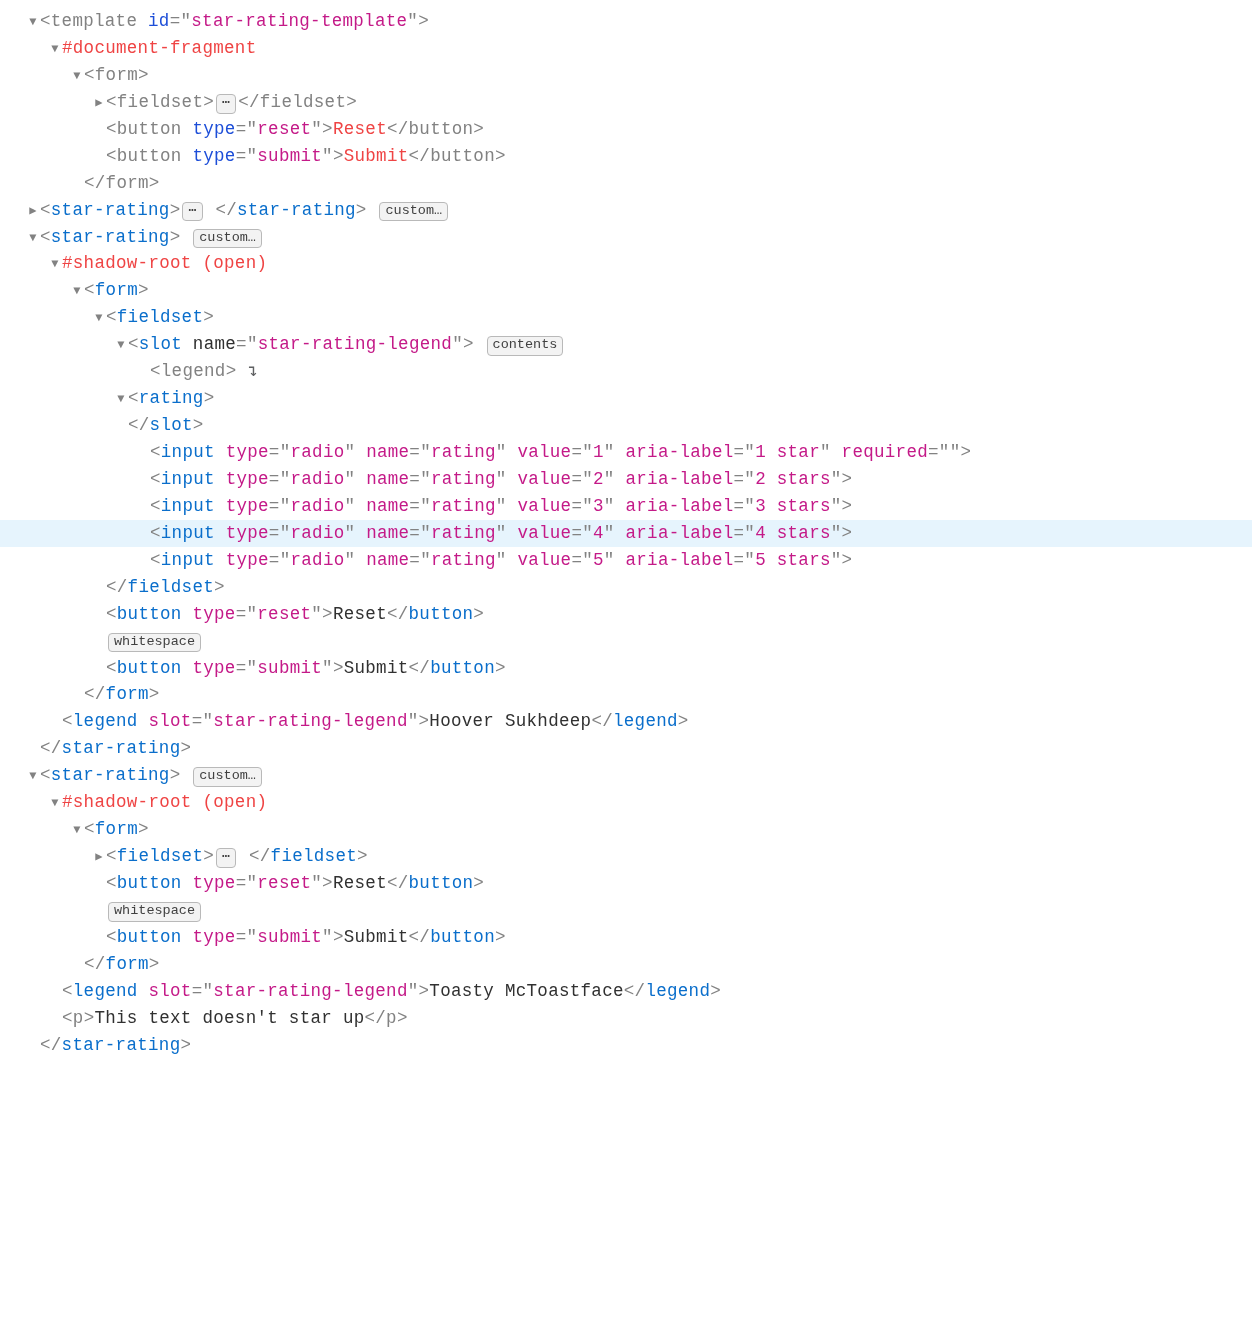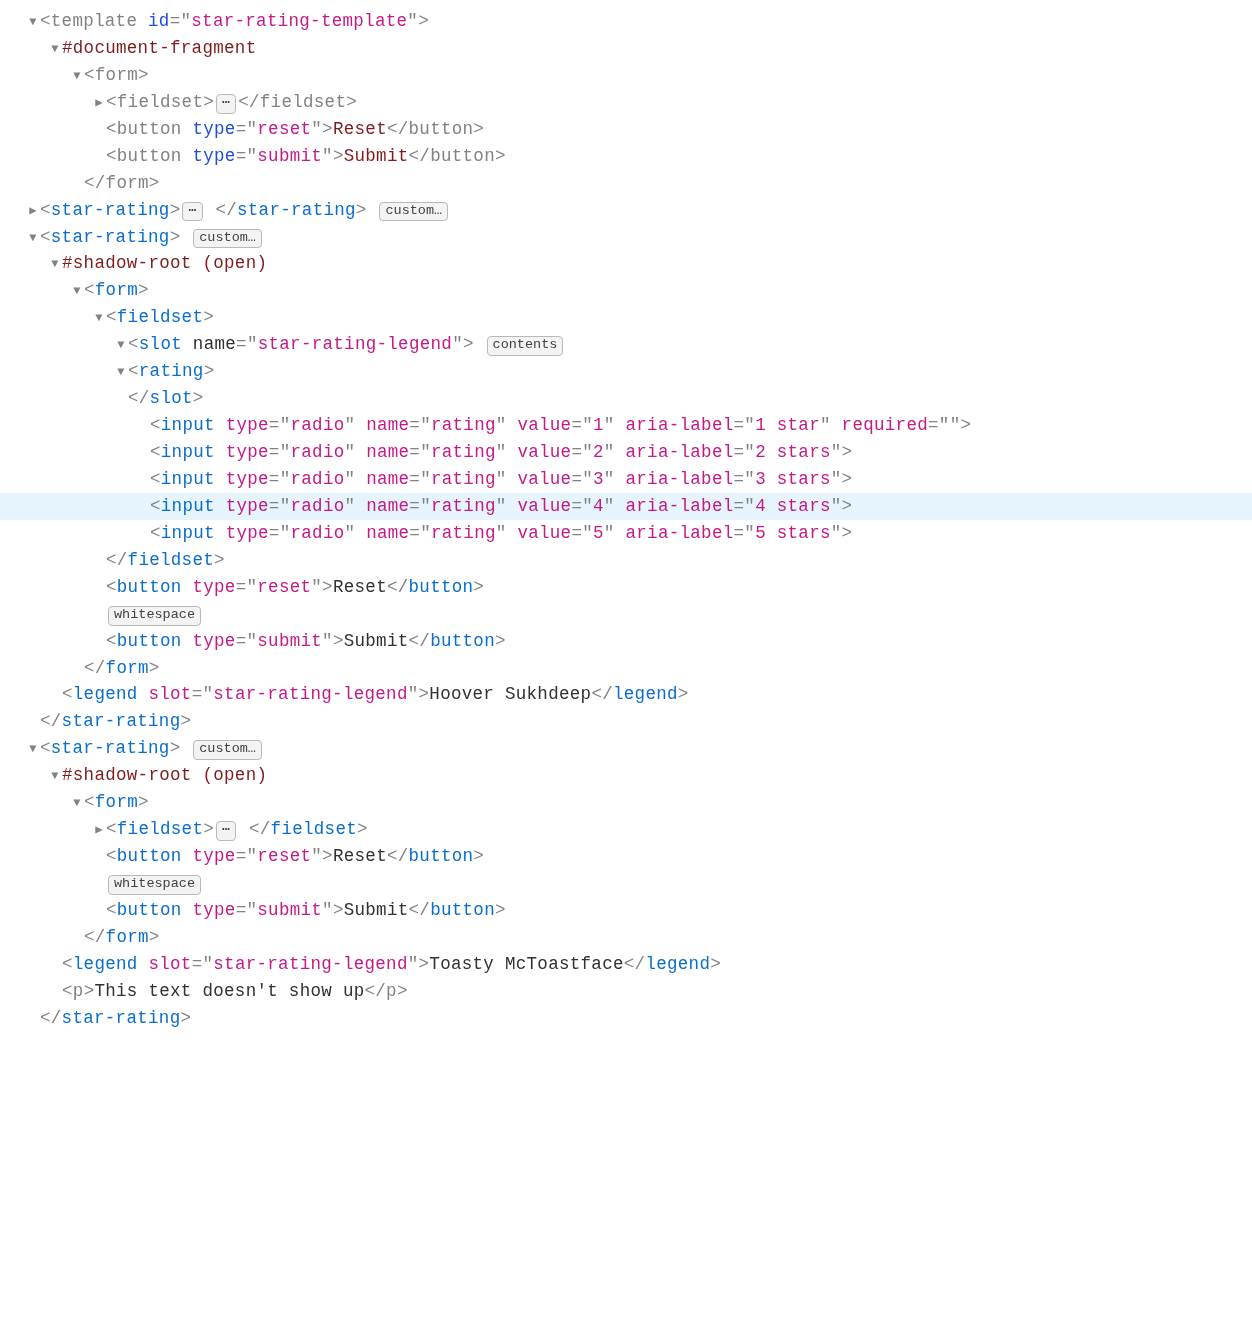--- a/index.html
+++ b/index.html
@@ -23,21 +23,21 @@
   .indent { display: inline-block; }
   .caret { color: #828282; font-size: 12px; display:inline-block; width:14px; text-align:center; position:relative; top:-1px; }
   .caret.down::before { content:"▼"; }
   .caret.right::before { content:"▶"; }
 
   .punct { color: #828282; }
   .tag-grey { color: #828282; }
   .tag-blue { color: #0a6ecb; }
   .attr-name { color: #1d4ed8; }
   .attr-value { color: #c41a88; }
-  .text-grey { color: #7f1d1d; }
+  .text-grey { color: #ef4444; }
   .text-dark { color: #313131; }
   .badge {
     display:inline-block;
     border:1px solid #b9b9b9;
     background:#f3f3f3;
     color:#414141;
     font-size:13.5px;
     padding:0 5px 1px;
     border-radius:4px;
     line-height:1.25;
@@ -58,20 +58,21 @@
     <div class="line"><span class="indent" style="width: 88px;"></span><span class="caret right"></span><span class="punct">&lt;</span><span class="tag-grey">fieldset</span><span class="punct">&gt;</span><span class="badge">⋯</span><span class="punct">&lt;/</span><span class="tag-grey">fieldset</span><span class="punct">&gt;</span></div>
     <div class="line"><span class="indent" style="width: 88px;"></span><span class="indent" style="width: 14px;"></span><span class="punct">&lt;</span><span class="tag-grey">button</span><span> </span><span class="attr-name">type</span><span class="punct">=</span><span class="punct">"</span><span class="attr-value">reset</span><span class="punct">"</span><span class="punct">&gt;</span><span class="text-grey">Reset</span><span class="punct">&lt;/</span><span class="tag-grey">button</span><span class="punct">&gt;</span></div>
     <div class="line"><span class="indent" style="width: 88px;"></span><span class="indent" style="width: 14px;"></span><span class="punct">&lt;</span><span class="tag-grey">button</span><span> </span><span class="attr-name">type</span><span class="punct">=</span><span class="punct">"</span><span class="attr-value">submit</span><span class="punct">"</span><span class="punct">&gt;</span><span class="text-grey">Submit</span><span class="punct">&lt;/</span><span class="tag-grey">button</span><span class="punct">&gt;</span></div>
     <div class="line"><span class="indent" style="width: 66px;"></span><span class="indent" style="width: 14px;"></span><span class="punct">&lt;/</span><span class="tag-grey">form</span><span class="punct">&gt;</span></div>
     <div class="line"><span class="indent" style="width: 22px;"></span><span class="caret right"></span><span class="punct">&lt;</span><span class="tag-blue">star-rating</span><span class="punct">&gt;</span><span class="badge">⋯</span><span> </span><span class="punct">&lt;/</span><span class="tag-blue">star-rating</span><span class="punct">&gt;</span><span> </span><span class="badge">custom…</span></div>
     <div class="line"><span class="indent" style="width: 22px;"></span><span class="caret down"></span><span class="punct">&lt;</span><span class="tag-blue">star-rating</span><span class="punct">&gt;</span><span> </span><span class="badge">custom…</span></div>
     <div class="line"><span class="indent" style="width: 44px;"></span><span class="caret down"></span><span class="text-grey">#shadow-root (open)</span></div>
     <div class="line"><span class="indent" style="width: 66px;"></span><span class="caret down"></span><span class="punct">&lt;</span><span class="tag-blue">form</span><span class="punct">&gt;</span></div>
     <div class="line"><span class="indent" style="width: 88px;"></span><span class="caret down"></span><span class="punct">&lt;</span><span class="tag-blue">fieldset</span><span class="punct">&gt;</span></div>
     <div class="line"><span class="indent" style="width: 110px;"></span><span class="caret down"></span><span class="punct">&lt;</span><span class="tag-blue">slot</span><span> </span><span class="magenta">name</span><span class="punct">=</span><span class="punct">"</span><span class="attr-value">star-rating-legend</span><span class="punct">"</span><span class="punct">&gt;</span><span> </span><span class="badge">contents</span></div>
+    <div class="line"><span class="indent" style="width: 132px;"></span><span class="indent" style="width: 14px;"></span><span class="punct">&lt;</span><span class="tag-grey">legend</span><span class="punct">&gt;</span><span> </span><span class="arrow-char">↴</span></div>
     <div class="line"><span class="indent" style="width: 110px;"></span><span class="caret down"></span><span class="punct">&lt;</span><span class="tag-blue">rating</span><span class="punct">&gt;</span></div>
     <div class="line"><span class="indent" style="width: 110px;"></span><span class="indent" style="width: 14px;"></span><span class="punct">&lt;/</span><span class="tag-blue">slot</span><span class="punct">&gt;</span></div>
     <div class="line"><span class="indent" style="width: 132px;"></span><span class="indent" style="width: 14px;"></span><span class="punct">&lt;</span><span class="tag-blue">input</span><span> </span><span class="attr-value" style="color: rgb(196, 26, 136);">type</span><span class="punct">=</span><span class="punct">"</span><span class="attr-value">radio</span><span class="punct">"</span><span> </span><span class="attr-value" style="color: rgb(196, 26, 136);">name</span><span class="punct">=</span><span class="punct">"</span><span class="attr-value">rating</span><span class="punct">"</span><span> </span><span class="attr-value" style="color: rgb(196, 26, 136);">value</span><span class="punct">=</span><span class="punct">"</span><span class="attr-value">1</span><span class="punct">"</span><span> </span><span class="attr-value" style="color: rgb(196, 26, 136);">aria-label</span><span class="punct">=</span><span class="punct">"</span><span class="attr-value">1 star</span><span class="punct">"</span><span> </span><span class="attr-value" style="color: rgb(196, 26, 136);">required</span><span class="punct">=</span><span class="punct">"</span><span class="punct">"</span><span class="punct">&gt;</span></div>
     <div class="line"><span class="indent" style="width: 132px;"></span><span class="indent" style="width: 14px;"></span><span class="punct">&lt;</span><span class="tag-blue">input</span><span> </span><span class="attr-value" style="color: rgb(196, 26, 136);">type</span><span class="punct">=</span><span class="punct">"</span><span class="attr-value">radio</span><span class="punct">"</span><span> </span><span class="attr-value" style="color: rgb(196, 26, 136);">name</span><span class="punct">=</span><span class="punct">"</span><span class="attr-value">rating</span><span class="punct">"</span><span> </span><span class="attr-value" style="color: rgb(196, 26, 136);">value</span><span class="punct">=</span><span class="punct">"</span><span class="attr-value">2</span><span class="punct">"</span><span> </span><span class="attr-value" style="color: rgb(196, 26, 136);">aria-label</span><span class="punct">=</span><span class="punct">"</span><span class="attr-value">2 stars</span><span class="punct">"</span><span class="punct">&gt;</span></div>
     <div class="line"><span class="indent" style="width: 132px;"></span><span class="indent" style="width: 14px;"></span><span class="punct">&lt;</span><span class="tag-blue">input</span><span> </span><span class="attr-value" style="color: rgb(196, 26, 136);">type</span><span class="punct">=</span><span class="punct">"</span><span class="attr-value">radio</span><span class="punct">"</span><span> </span><span class="attr-value" style="color: rgb(196, 26, 136);">name</span><span class="punct">=</span><span class="punct">"</span><span class="attr-value">rating</span><span class="punct">"</span><span> </span><span class="attr-value" style="color: rgb(196, 26, 136);">value</span><span class="punct">=</span><span class="punct">"</span><span class="attr-value">3</span><span class="punct">"</span><span> </span><span class="attr-value" style="color: rgb(196, 26, 136);">aria-label</span><span class="punct">=</span><span class="punct">"</span><span class="attr-value">3 stars</span><span class="punct">"</span><span class="punct">&gt;</span></div>
     <div class="line highlighted"><span class="indent" style="width: 132px;"></span><span class="indent" style="width: 14px;"></span><span class="punct">&lt;</span><span class="tag-blue">input</span><span> </span><span class="attr-value" style="color: rgb(196, 26, 136);">type</span><span class="punct">=</span><span class="punct">"</span><span class="attr-value">radio</span><span class="punct">"</span><span> </span><span class="attr-value" style="color: rgb(196, 26, 136);">name</span><span class="punct">=</span><span class="punct">"</span><span class="attr-value">rating</span><span class="punct">"</span><span> </span><span class="attr-value" style="color: rgb(196, 26, 136);">value</span><span class="punct">=</span><span class="punct">"</span><span class="attr-value">4</span><span class="punct">"</span><span> </span><span class="attr-value" style="color: rgb(196, 26, 136);">aria-label</span><span class="punct">=</span><span class="punct">"</span><span class="attr-value">4 stars</span><span class="punct">"</span><span class="punct">&gt;</span></div>
     <div class="line"><span class="indent" style="width: 132px;"></span><span class="indent" style="width: 14px;"></span><span class="punct">&lt;</span><span class="tag-blue">input</span><span> </span><span class="attr-value" style="color: rgb(196, 26, 136);">type</span><span class="punct">=</span><span class="punct">"</span><span class="attr-value">radio</span><span class="punct">"</span><span> </span><span class="attr-value" style="color: rgb(196, 26, 136);">name</span><span class="punct">=</span><span class="punct">"</span><span class="attr-value">rating</span><span class="punct">"</span><span> </span><span class="attr-value" style="color: rgb(196, 26, 136);">value</span><span class="punct">=</span><span class="punct">"</span><span class="attr-value">5</span><span class="punct">"</span><span> </span><span class="attr-value" style="color: rgb(196, 26, 136);">aria-label</span><span class="punct">=</span><span class="punct">"</span><span class="attr-value">5 stars</span><span class="punct">"</span><span class="punct">&gt;</span></div>
     <div class="line"><span class="indent" style="width: 88px;"></span><span class="indent" style="width: 14px;"></span><span class="punct">&lt;/</span><span class="tag-blue">fieldset</span><span class="punct">&gt;</span></div>
     <div class="line"><span class="indent" style="width: 88px;"></span><span class="indent" style="width: 14px;"></span><span class="punct">&lt;</span><span class="tag-blue">button</span><span> </span><span style="color: rgb(196, 26, 136);">type</span><span class="punct">=</span><span class="punct">"</span><span class="attr-value">reset</span><span class="punct">"</span><span class="punct">&gt;</span><span class="text-dark">Reset</span><span class="punct">&lt;/</span><span class="tag-blue">button</span><span class="punct">&gt;</span></div>
     <div class="line"><span class="indent" style="width: 88px;"></span><span class="indent" style="width: 14px;"></span><span class="badge">whitespace</span></div>
@@ -81,15 +82,15 @@
     <div class="line"><span class="indent" style="width: 22px;"></span><span class="indent" style="width: 14px;"></span><span class="punct">&lt;/</span><span class="tag-blue">star-rating</span><span class="punct">&gt;</span></div>
     <div class="line"><span class="indent" style="width: 22px;"></span><span class="caret down"></span><span class="punct">&lt;</span><span class="tag-blue">star-rating</span><span class="punct">&gt;</span><span> </span><span class="badge">custom…</span></div>
     <div class="line"><span class="indent" style="width: 44px;"></span><span class="caret down"></span><span class="text-grey">#shadow-root (open)</span></div>
     <div class="line"><span class="indent" style="width: 66px;"></span><span class="caret down"></span><span class="punct">&lt;</span><span class="tag-blue">form</span><span class="punct">&gt;</span></div>
     <div class="line"><span class="indent" style="width: 88px;"></span><span class="caret right"></span><span class="punct">&lt;</span><span class="tag-blue">fieldset</span><span class="punct">&gt;</span><span class="badge">⋯</span><span> </span><span class="punct">&lt;/</span><span class="tag-blue">fieldset</span><span class="punct">&gt;</span></div>
     <div class="line"><span class="indent" style="width: 88px;"></span><span class="indent" style="width: 14px;"></span><span class="punct">&lt;</span><span class="tag-blue">button</span><span> </span><span style="color: rgb(196, 26, 136);">type</span><span class="punct">=</span><span class="punct">"</span><span class="attr-value">reset</span><span class="punct">"</span><span class="punct">&gt;</span><span class="text-dark">Reset</span><span class="punct">&lt;/</span><span class="tag-blue">button</span><span class="punct">&gt;</span></div>
     <div class="line"><span class="indent" style="width: 88px;"></span><span class="indent" style="width: 14px;"></span><span class="badge">whitespace</span></div>
     <div class="line"><span class="indent" style="width: 88px;"></span><span class="indent" style="width: 14px;"></span><span class="punct">&lt;</span><span class="tag-blue">button</span><span> </span><span style="color: rgb(196, 26, 136);">type</span><span class="punct">=</span><span class="punct">"</span><span class="attr-value">submit</span><span class="punct">"</span><span class="punct">&gt;</span><span class="text-dark">Submit</span><span class="punct">&lt;/</span><span class="tag-blue">button</span><span class="punct">&gt;</span></div>
     <div class="line"><span class="indent" style="width: 66px;"></span><span class="indent" style="width: 14px;"></span><span class="punct">&lt;/</span><span class="tag-blue">form</span><span class="punct">&gt;</span></div>
     <div class="line"><span class="indent" style="width: 44px;"></span><span class="indent" style="width: 14px;"></span><span class="punct">&lt;</span><span class="tag-blue">legend</span><span> </span><span style="color: rgb(196, 26, 136);">slot</span><span class="punct">=</span><span class="punct">"</span><span class="attr-value">star-rating-legend</span><span class="punct">"</span><span class="punct">&gt;</span><span class="text-dark">Toasty McToastface</span><span class="punct">&lt;/</span><span class="tag-blue">legend</span><span class="punct">&gt;</span></div>
-    <div class="line"><span class="indent" style="width: 44px;"></span><span class="indent" style="width: 14px;"></span><span class="punct">&lt;</span><span class="tag-grey">p</span><span class="punct">&gt;</span><span class="text-dark">This text doesn't show up</span><span class="punct">&lt;/</span><span class="tag-grey">p</span><span class="punct">&gt;</span></div>
+    <div class="line"><span class="indent" style="width: 44px;"></span><span class="indent" style="width: 14px;"></span><span class="punct">&lt;</span><span class="tag-grey">p</span><span class="punct">&gt;</span><span class="text-dark">This text doesn't star up</span><span class="punct">&lt;/</span><span class="tag-grey">p</span><span class="punct">&gt;</span></div>
     <div class="line"><span class="indent" style="width: 22px;"></span><span class="indent" style="width: 14px;"></span><span class="punct">&lt;/</span><span class="tag-blue">star-rating</span><span class="punct">&gt;</span></div>
   </div>
 
 </body></html>

